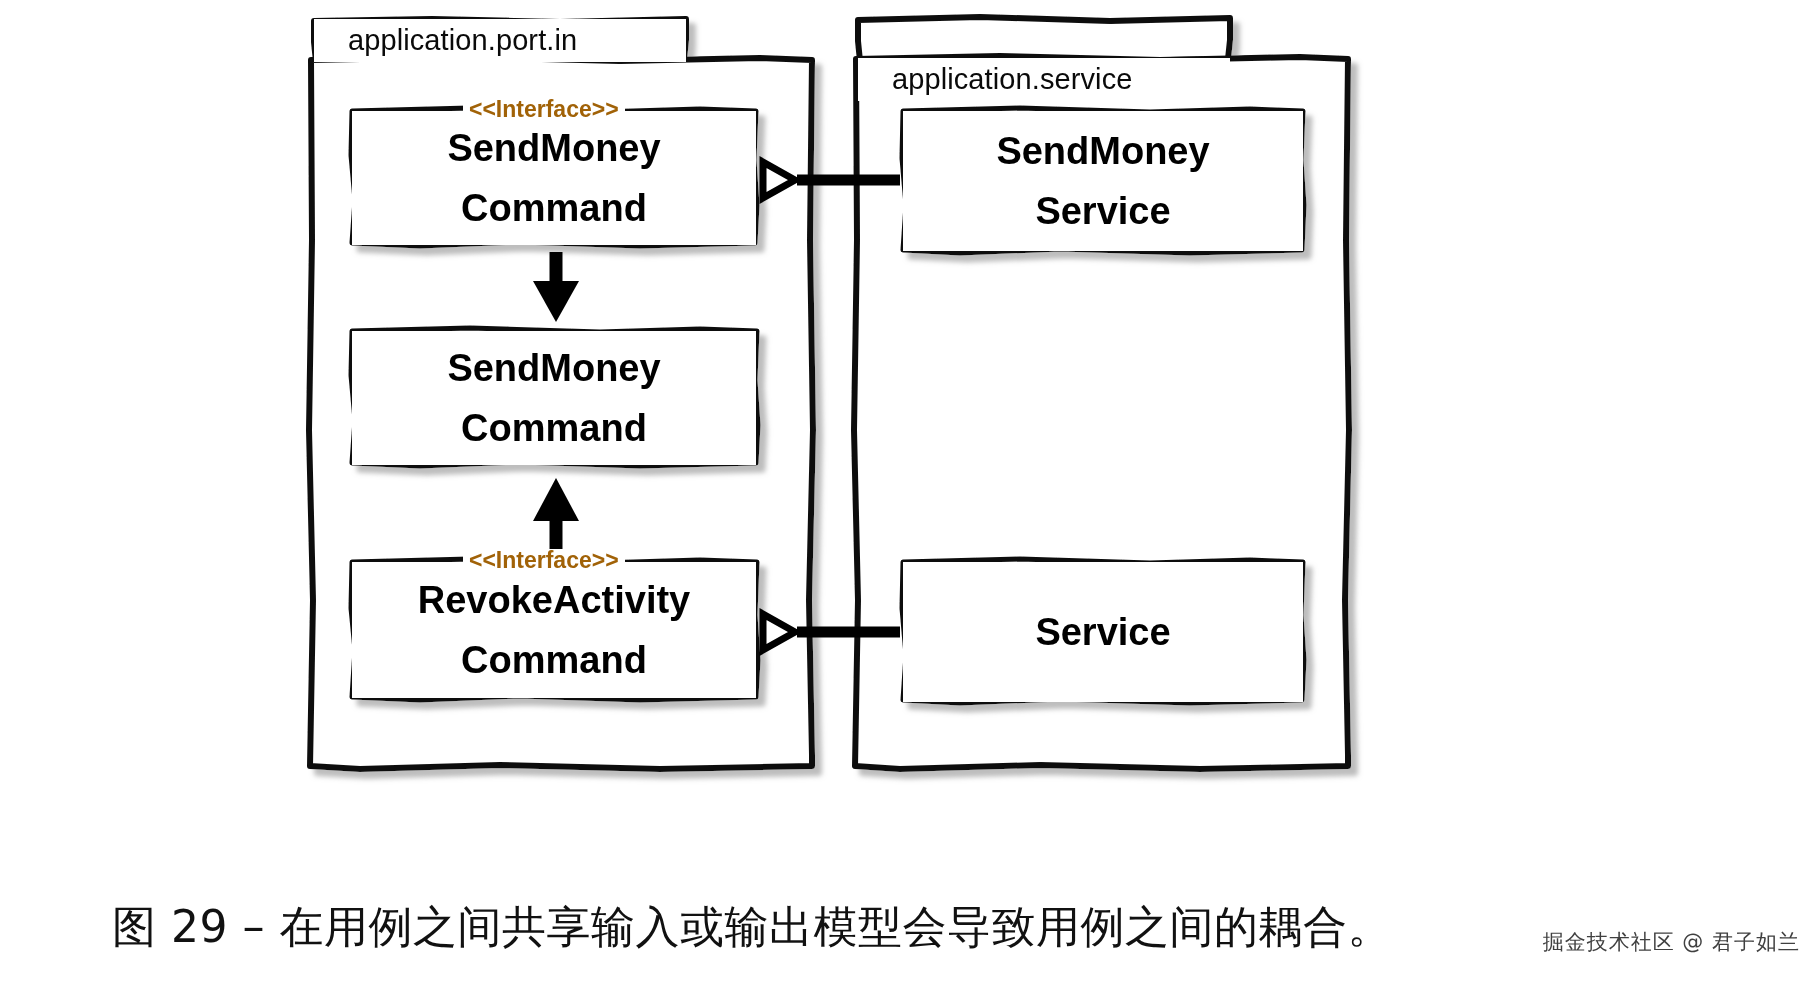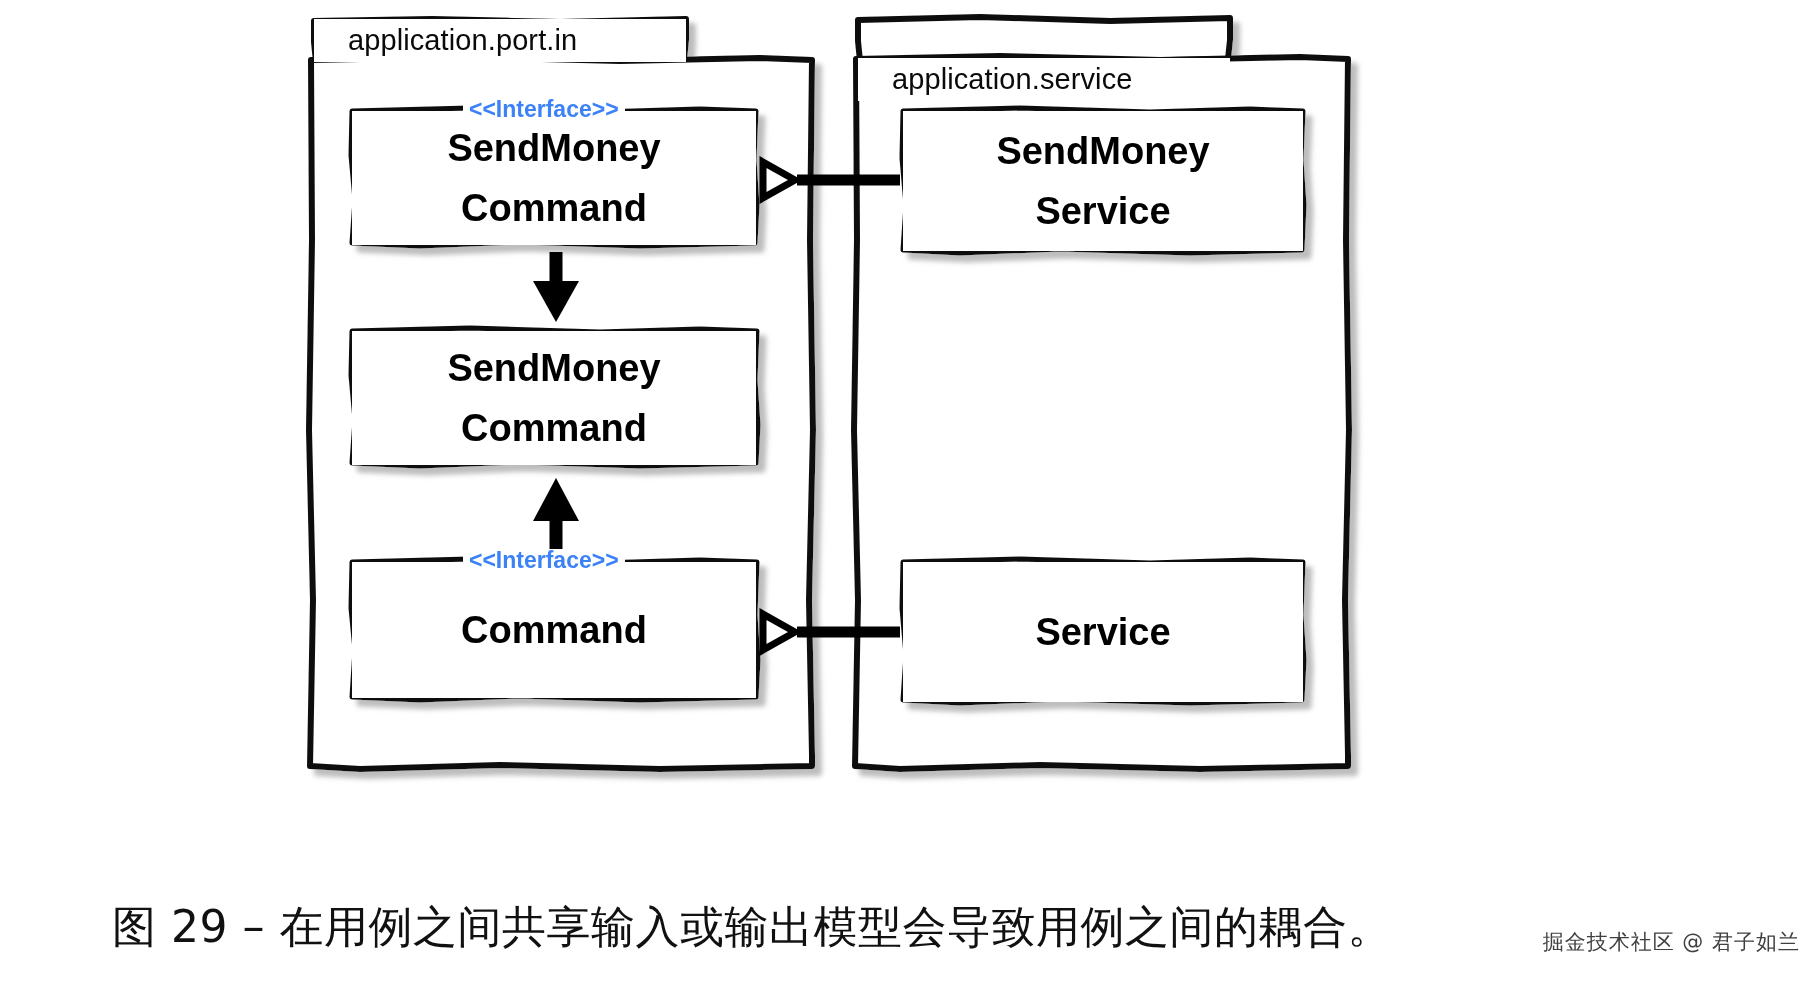--- a/index.html
+++ b/index.html
@@ -56,21 +56,21 @@
     font-weight: 700;
     color: #000000;
     line-height: 1.16;
     text-align: center;
     white-space: nowrap;
   }
   .stereotype {
     position: absolute;
     font-size: 23px;
     font-weight: 700;
-    color: #3b82f6;
+    color: #a16207;
     background: #ffffff;
     padding: 0 6px;
     white-space: nowrap;
     z-index: 6;
     line-height: 1;
   }
 
   
   .caption {
     position: absolute;
@@ -185,20 +185,21 @@
   <div class="cls-name">Command</div>
 </div>
 <div class="stereotype" style="left:463px; top:98px;">&lt;&lt;Interface&gt;&gt;</div>
 
 <div class="clsbox" style="left:352px; top:331px; width:404px; height:134px;">
   <div class="cls-name">SendMoney</div>
   <div class="cls-name">Command</div>
 </div>
 
 <div class="clsbox" style="left:352px; top:562px; width:404px; height:136px;">
+  <div class="cls-name">RevokeActivity</div>
   <div class="cls-name">Command</div>
 </div>
 <div class="stereotype" style="left:463px; top:549px;">&lt;&lt;Interface&gt;&gt;</div>
 
 <div class="clsbox" style="left:903px; top:111px; width:400px; height:140px;">
   <div class="cls-name">SendMoney</div>
   <div class="cls-name">Service</div>
 </div>
 
 <div class="clsbox" style="left:903px; top:562px; width:400px; height:140px;">

